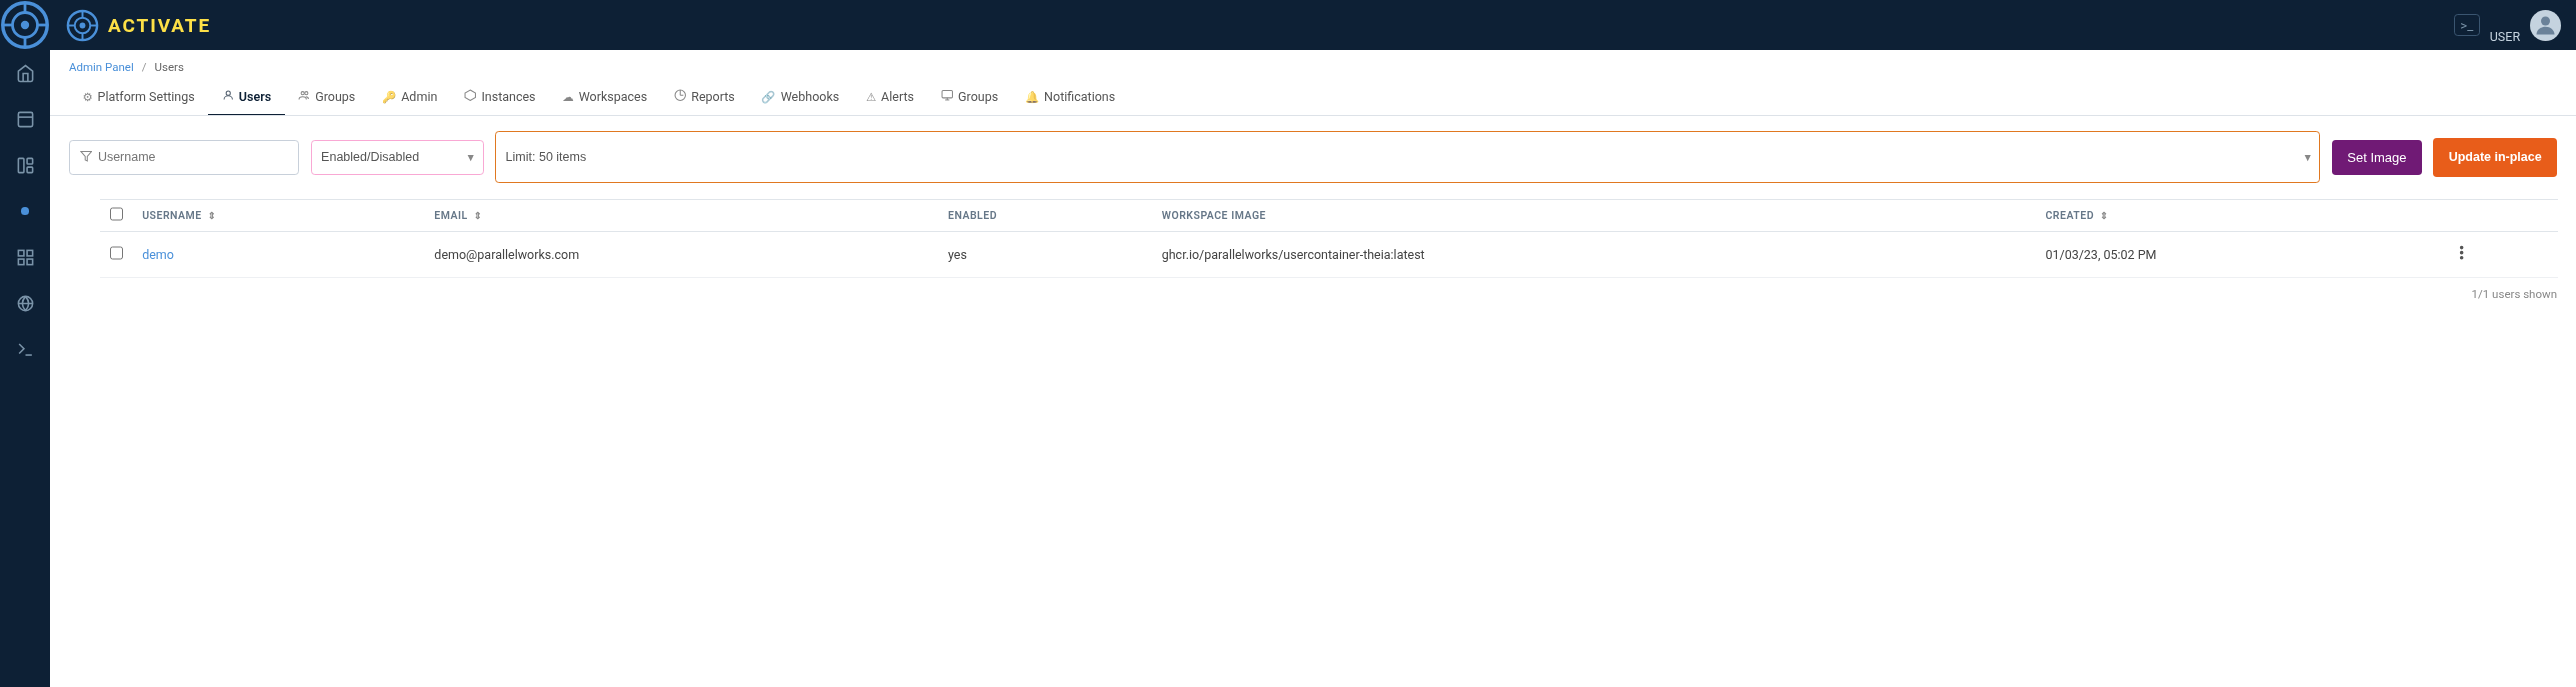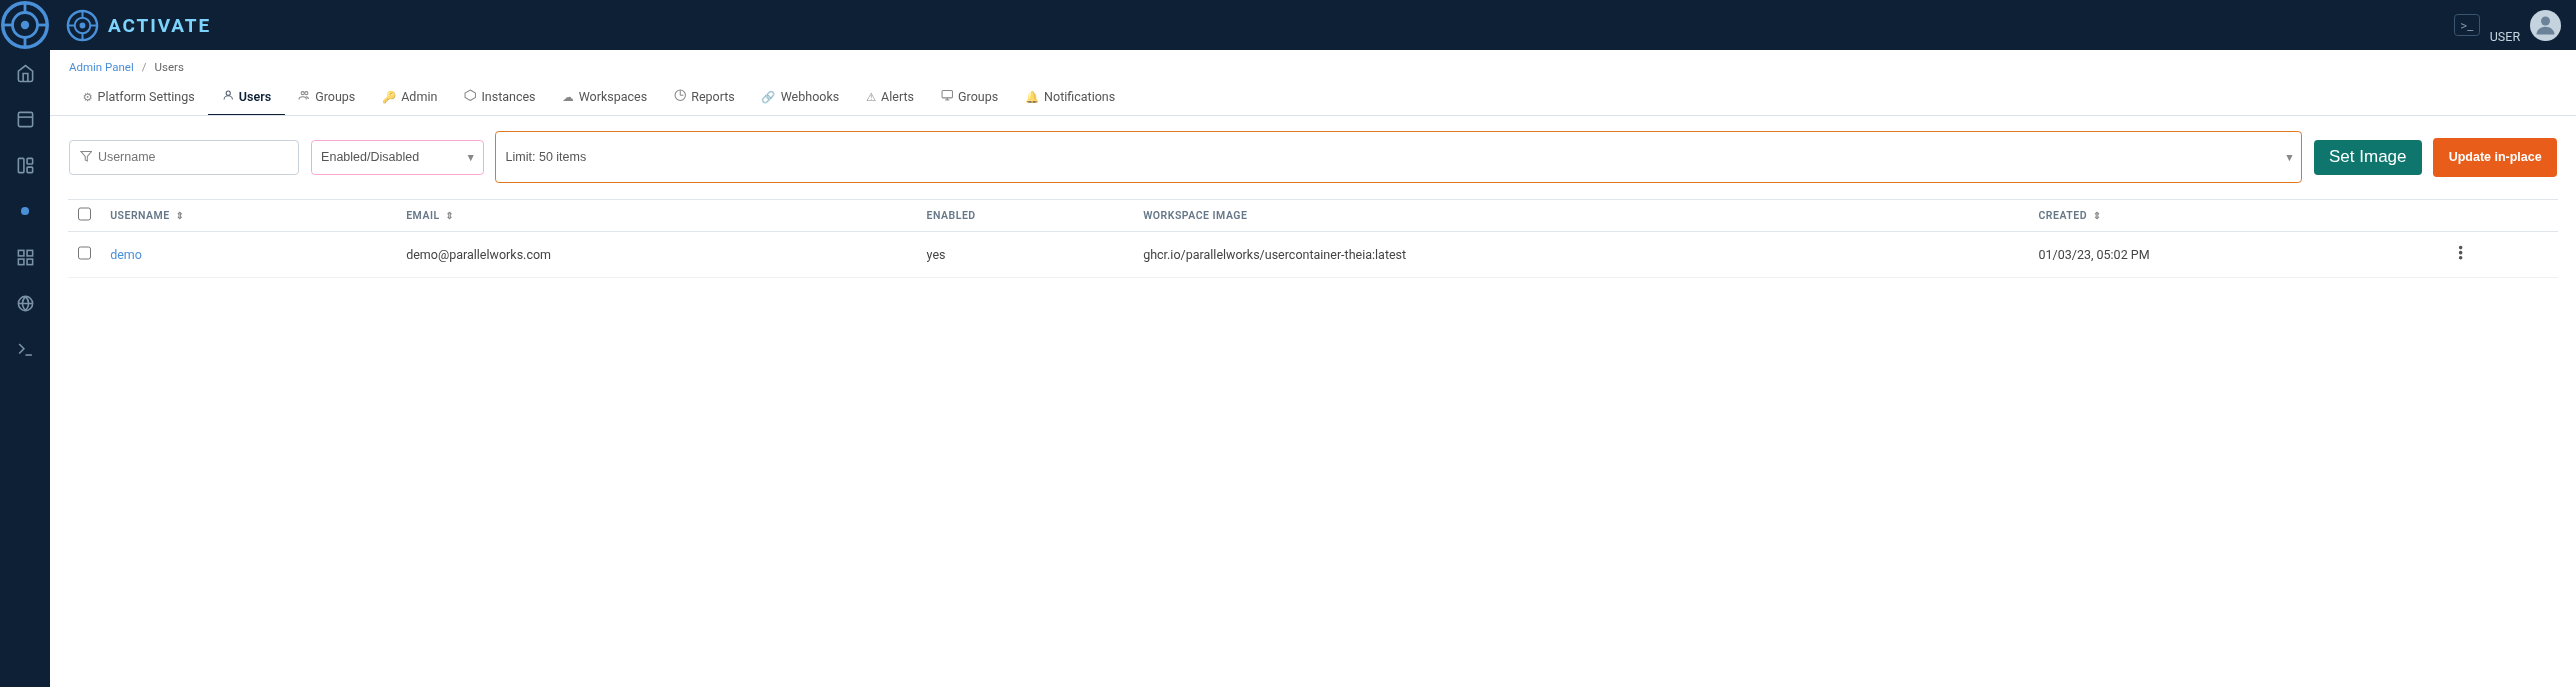--- a/index.html
+++ b/index.html
@@ -54,21 +54,21 @@
       display: flex;
       align-items: center;
       justify-content: space-between;
       padding: 0 15.3px 0 15.3px;
       flex-shrink: 0;
     }
     .topnav-brand {
       display: flex;
       align-items: center;
       gap: 7.7px;
-      color: #7dd3fc;
+      color: #fde047;
       font-size: 19px;
       font-weight: 700;
       letter-spacing: 1.9px;
     }
     .topnav-brand svg {
       width: 35px; height: 35px;
     }
     .topnav-right {
       display: flex;
       align-items: center;
@@ -224,27 +224,27 @@
     .limit-select-arrow {
       position: absolute;
       right: 7.7px;
       top: 50%;
       transform: translateY(-50%);
       pointer-events: none;
       color: #888;
       font-size: 10.5px;
     }
     .btn-set-image {
-      background: #0f766e;
+      background: #701a75;
       color: #fff;
       border: none;
       border-radius: 3.8px;
       padding: 0 15.3px;
       height: 35px;
-      font-size: 17px;
+      font-size: 13px;
       cursor: pointer;
       white-space: nowrap;
       font-weight: 500;
     }
     .btn-update-inplace {
       background: #e85d1a;
       color: #fff;
       border: none;
       border-radius: 3.8px;
       padding: 0 15.3px;
@@ -252,20 +252,21 @@
       font-size: 12.5px;
       cursor: pointer;
       white-space: nowrap;
       font-weight: 600;
     }
 
     
     .table-wrap {
       padding: 0 18px;
       background: #fff;
+      margin-left: 32px;
     }
     table {
       width: 100%;
       border-collapse: collapse;
       font-size: 12.5px;
     }
     thead tr {
       border-top: 1px solid #e0e5ea;
       border-bottom: 1px solid #e0e5ea;
     }
@@ -556,17 +557,20 @@
                       <circle cx="12" cy="12" r="1.5" fill="currentColor"></circle>
                       <circle cx="12" cy="19" r="1.5" fill="currentColor"></circle>
                     </svg>
                 </span>
               </td>
             </tr>
           </tbody>
         </table>
       </div>
 
+      <div class="table-footer">
+        <span>1/1 users shown</span>
+      </div>
 
     </div>
   </div>
 </div>
 
 
 </body></html>

